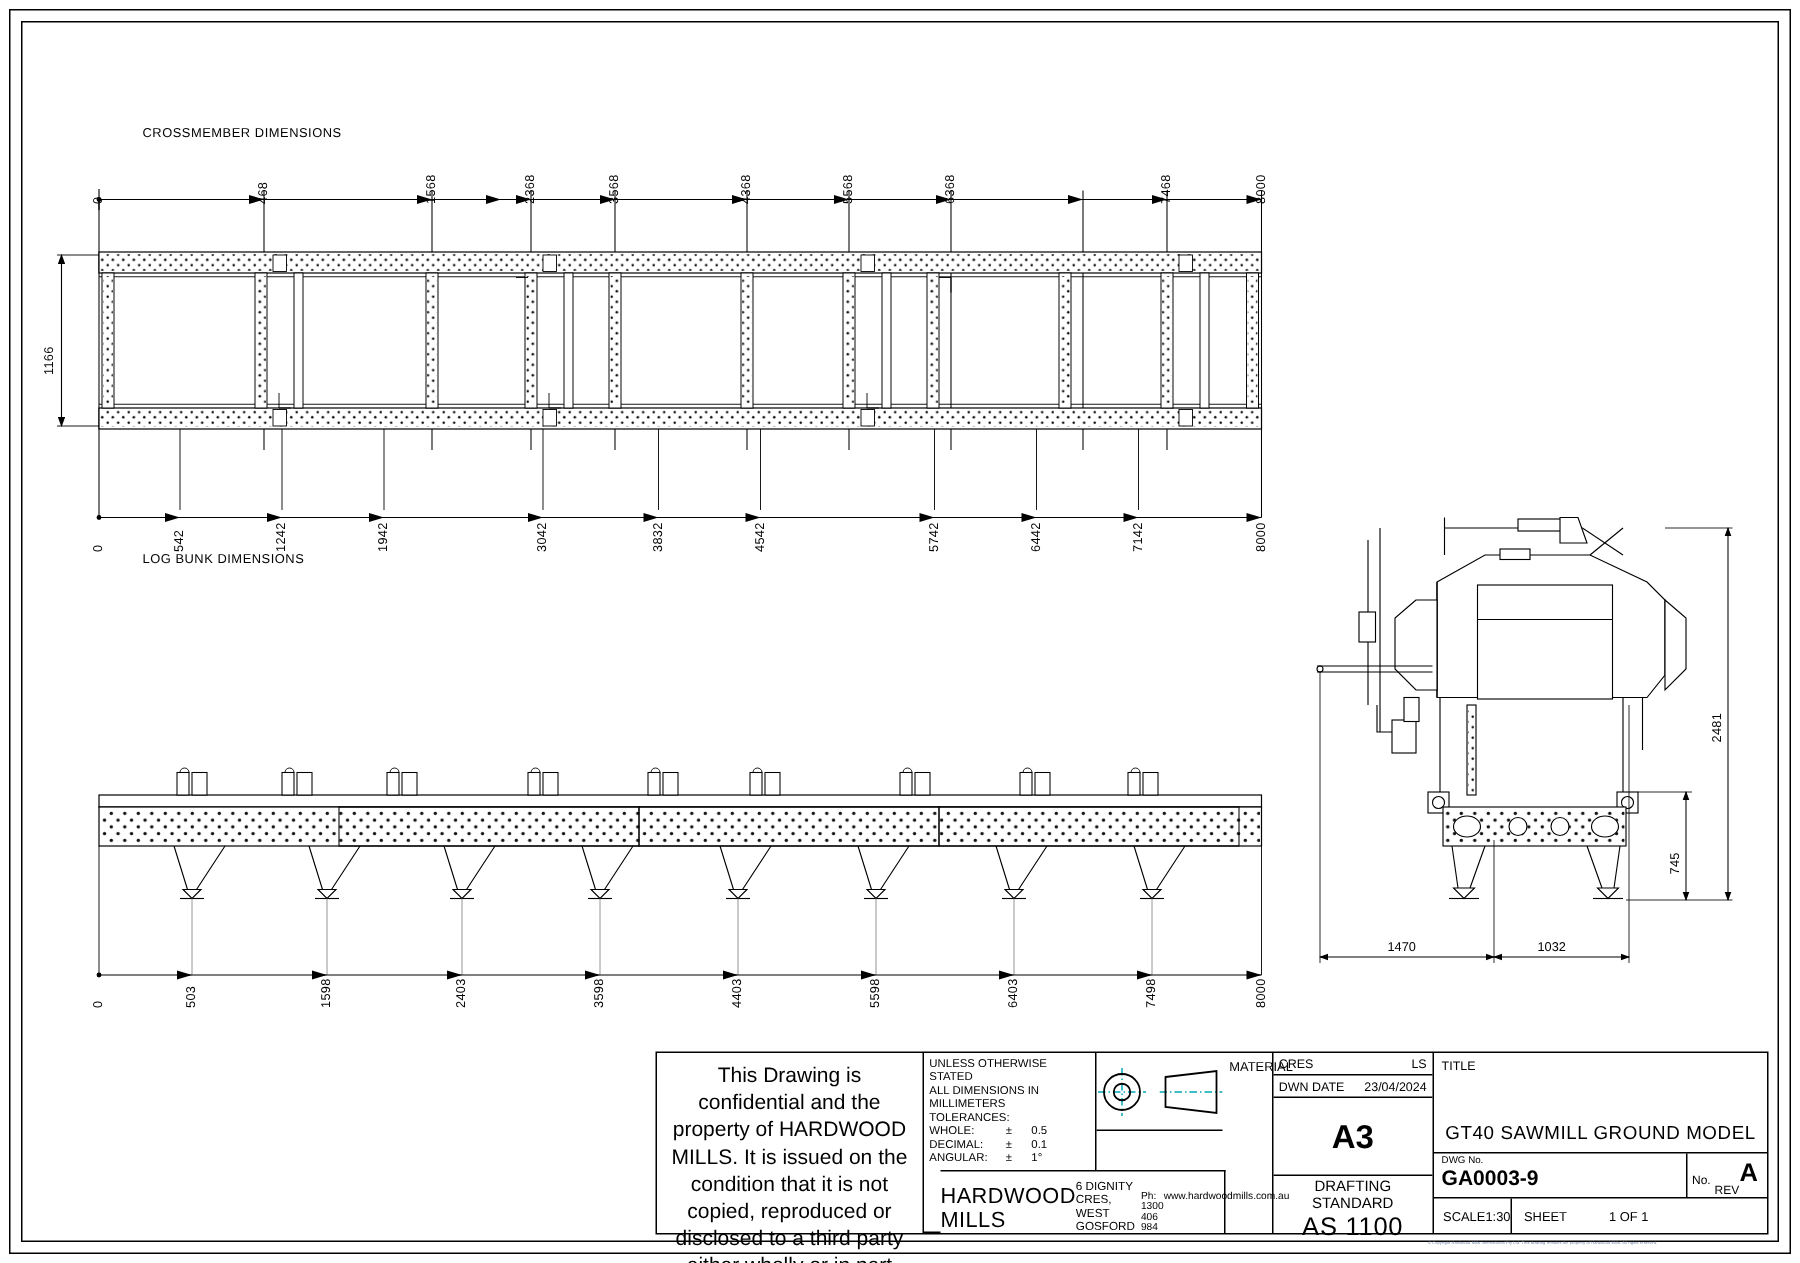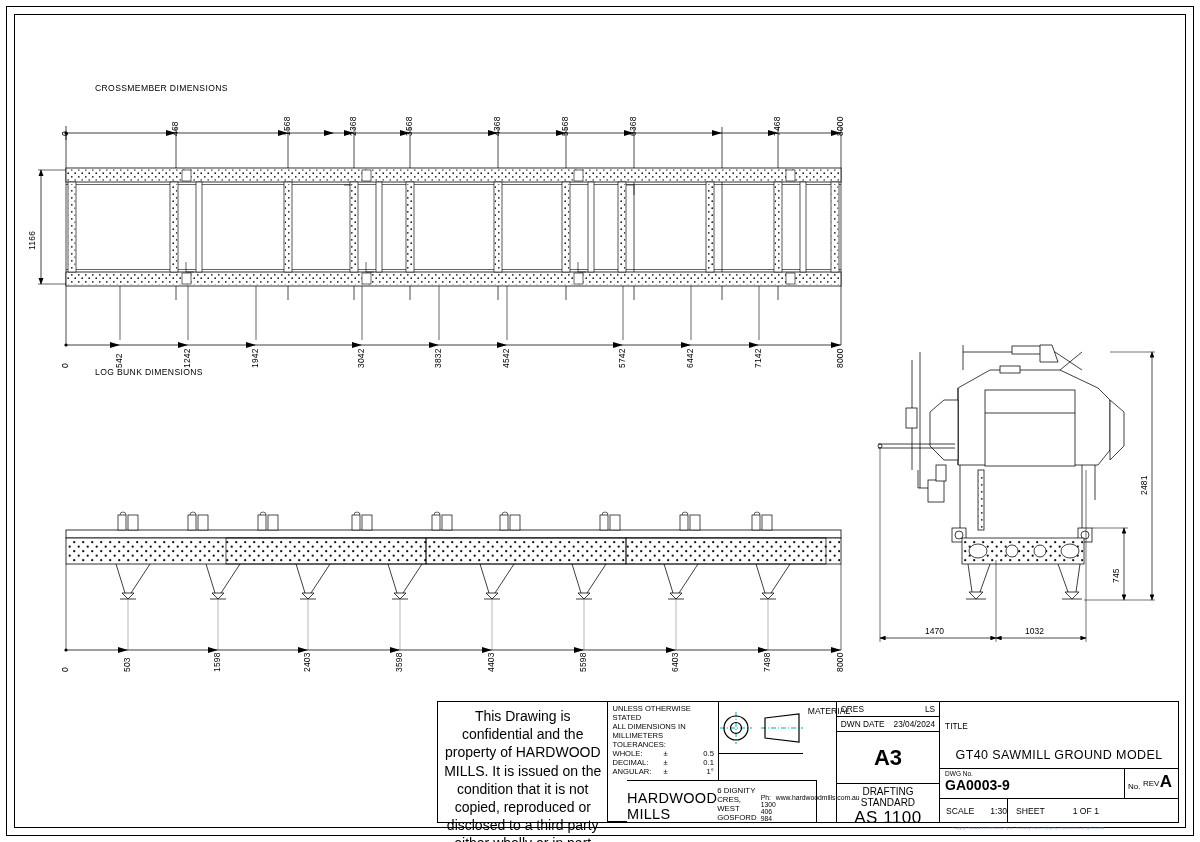--- a/index.html
+++ b/index.html
@@ -86,21 +86,21 @@
     font-size: 15px;
     letter-spacing: .4px;
   }
 
   
   #tb-tol { width: 123px; display: flex; flex-direction: column; }
   .tolbox { padding: 3px 4px 0 4px; font-size: 7.6px; line-height: 1.18; }
   .tol-row { display: flex; align-items: center; }
   .tol-row .k { width: 46px; }
   .tol-row .pm { width: 14px; text-align: center; }
-  .tol-row .v { flex: 1; text-align: right; padding-left: 8px; }
+  .tol-row .v { flex: 1; text-align: left; padding-left: 8px; }
 
   
   #tb-proj { width: 118px; display: flex; flex-direction: row; }
   #tb-proj .projsym {
     height: 52px;
     border-bottom: 1.2px solid #000;
     display: flex; align-items: center; justify-content: center; gap: 8px;
   }
   #tb-proj .matl { flex: 1; padding: 4px 5px; font-size: 8.6px; }
 
@@ -114,35 +114,35 @@
     border-bottom: 1.2px solid #000;
     display:flex; align-items:center; justify-content:center;
     font-size: 22px; font-weight: bold;
   }
   .dstd { padding: 2px 0 0 0; text-align:center; font-size: 10px; }
   .dstdval { text-align:center; font-size: 17px; font-weight: normal; letter-spacing: .5px; }
 
   
   #tb-title { flex: 1; display: flex; flex-direction: column; }
   .t-top { flex: 1; position: relative; border-bottom: 1.2px solid #000; }
-  .t-top .tlab { position:absolute; left:5px; top:3px; font-size: 8.3px; margin-top: 16px; }
+  .t-top .tlab { position:absolute; left:5px; top:3px; font-size: 8.3px; }
   .t-top .tval {
     position:absolute; left:0; right:0; top: 46px;
     text-align:center; font-size: 12.5px; letter-spacing: .4px;
   }
   .t-mid { height: 30px; display:flex; border-bottom: 1.2px solid #000; }
   .t-mid .dwg { flex:1; position:relative; padding-left:5px; }
   .t-mid .dwg .k { position:absolute; left:5px; top:1px; font-size:6.5px; }
   .t-mid .dwg .v { position:absolute; left:5px; top:8px; font-size:14px; font-weight:bold; }
   .t-mid .rev { width: 54px; border-left:1.2px solid #000; position:relative; }
-  .t-mid .rev .k1 { position:absolute; left:3px; top:10px; font-size:8px;padding-left:15px; }
+  .t-mid .rev .k1 { position:absolute; left:3px; top:20px; font-size:8px;padding-left:15px; }
   .t-mid .rev .k2 { position:absolute; left:3px; top:13px; font-size:8px; }
   .t-mid .rev .v { position:absolute; right:6px; top:3px; font-size:17px; font-weight:bold; }
   .t-bot { height: 23px; display:flex; font-size: 8.6px; }
-  .t-bot .sc { flex:1; border-right:1.2px solid #000; display:flex; align-items:center; padding-left:6px; gap:16px;}
+  .t-bot .sc { flex:1; border-right:1.2px solid #000; display:flex; align-items:center; padding-left:6px; }
   .t-bot .sh { width: 170px; display:flex; align-items:center; padding-left:8px; gap:28px;}
 
   .microtext {
     position: absolute;
     left: 952px; top: 827px;
     width: 240px;
     font-size: 2.6px;
     color: #6d7fa6;
     white-space: nowrap;
     overflow: hidden;

